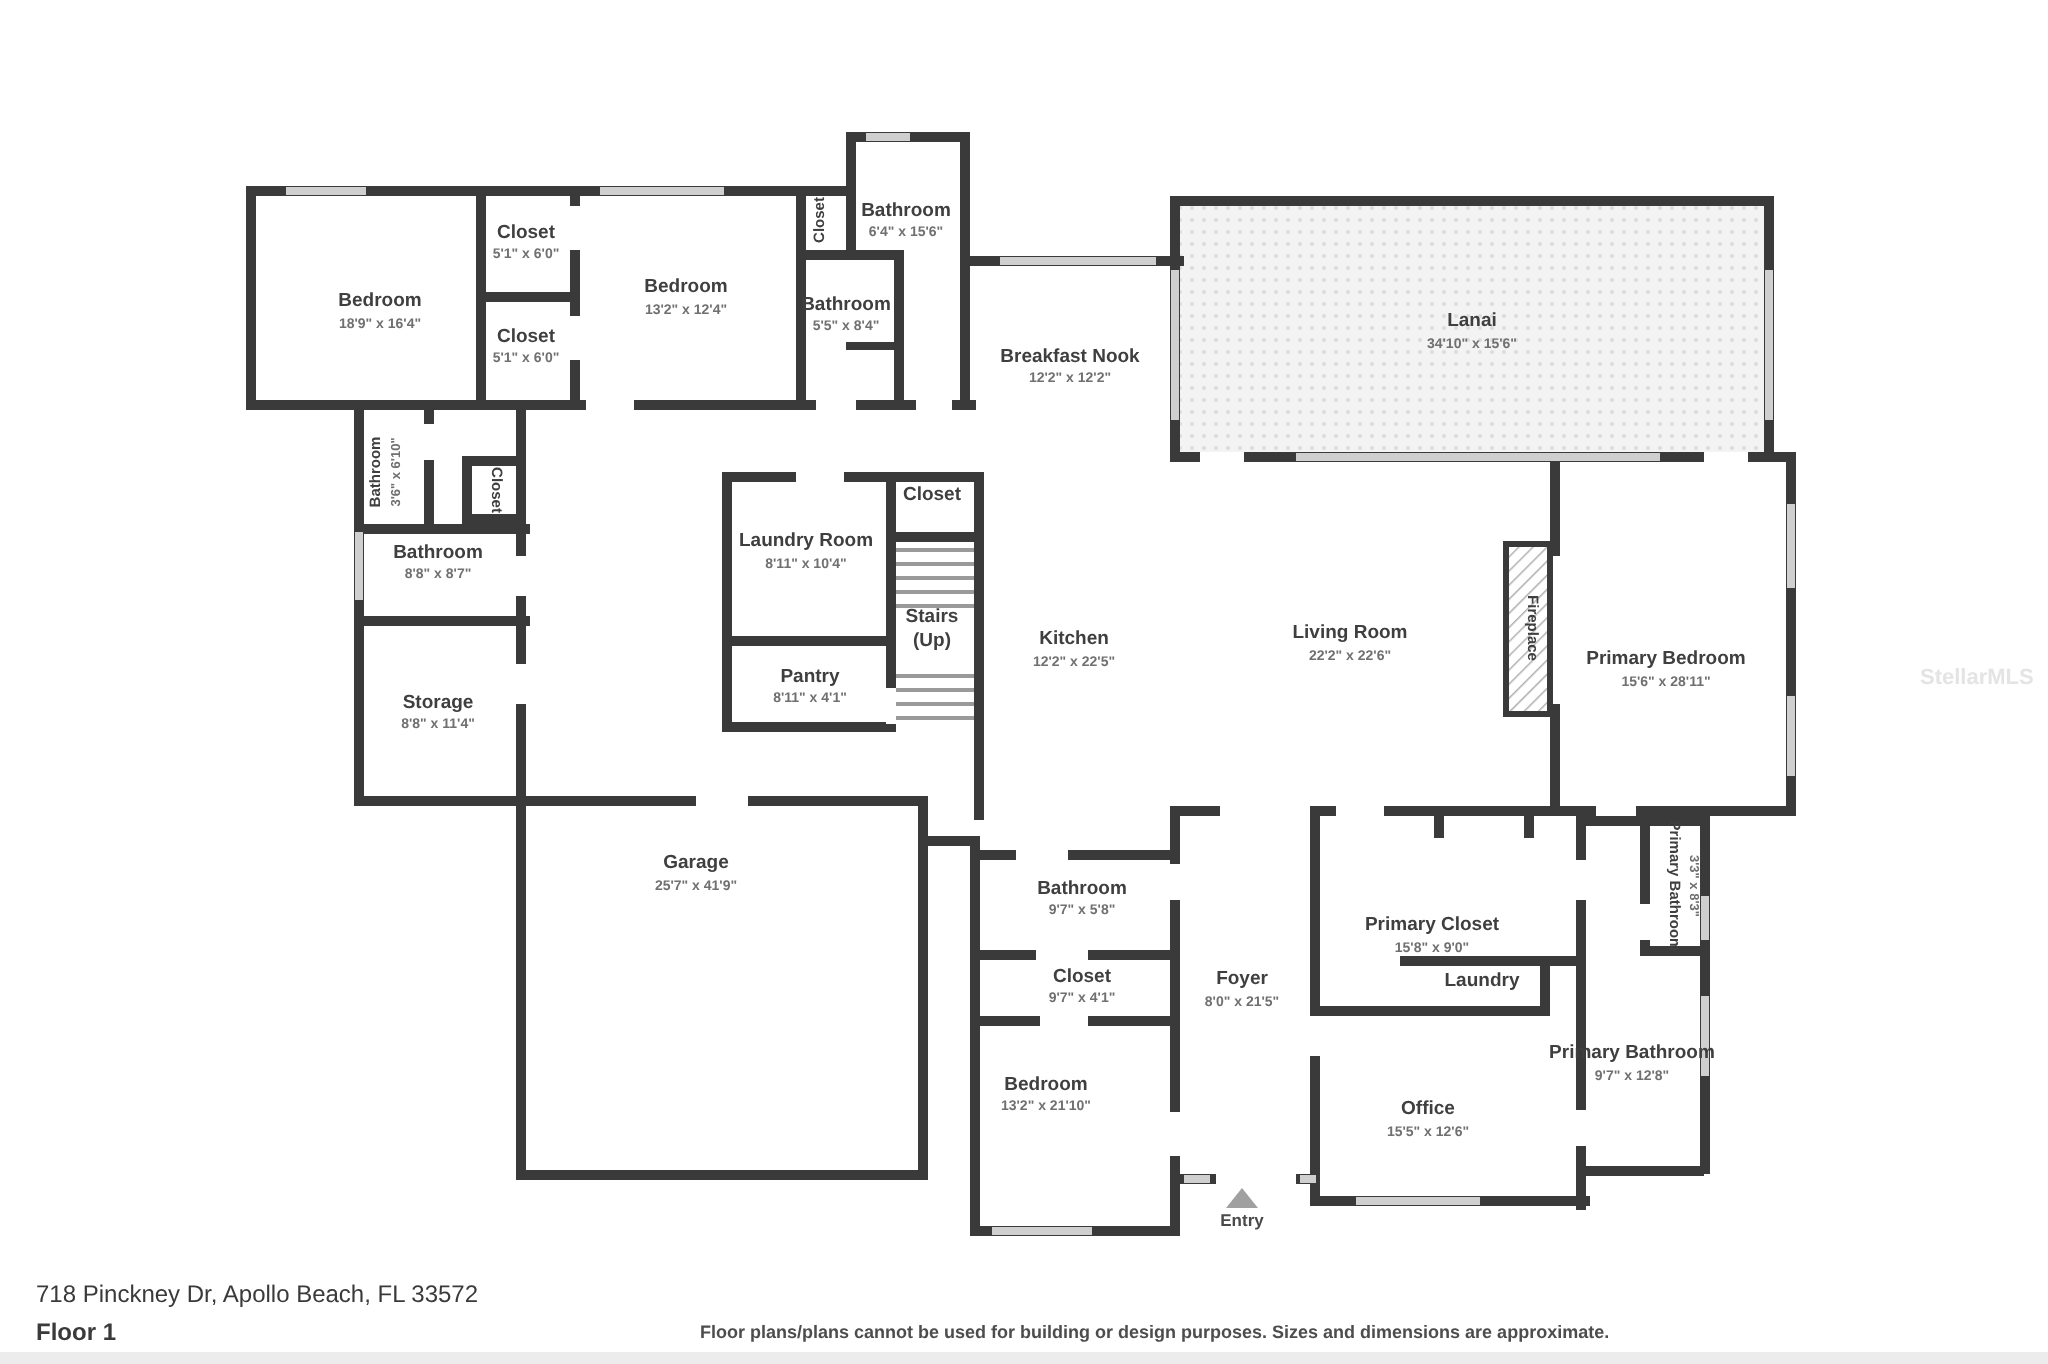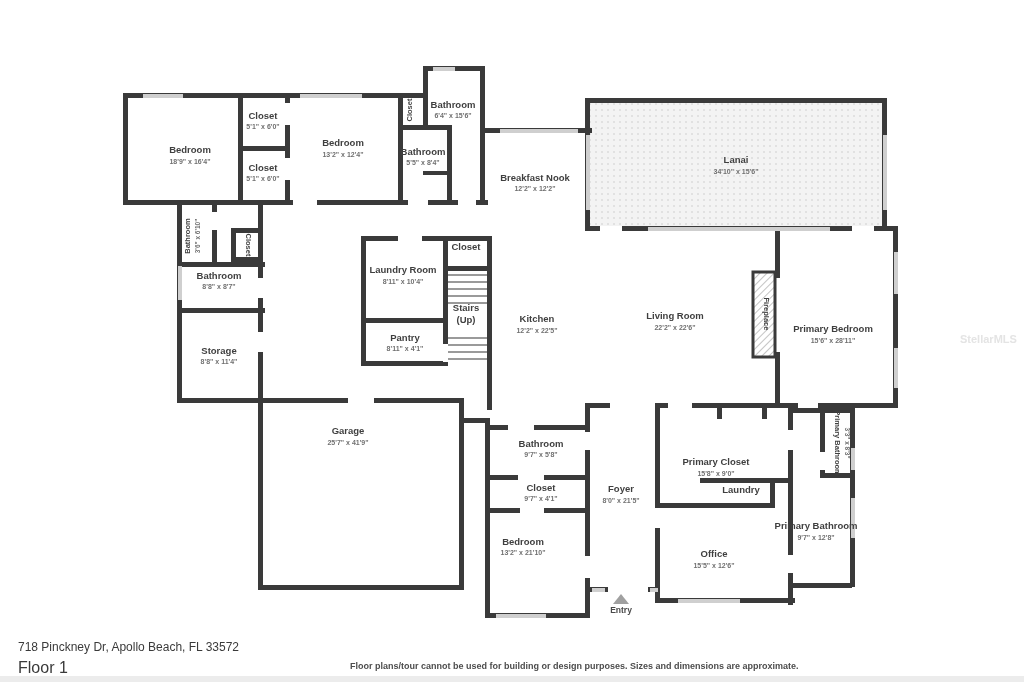--- a/index.html
+++ b/index.html
@@ -5,21 +5,21 @@
   html,body{margin:0;padding:0;background:#ffffff;}
   .page{position:relative;width:1024px;height:682px;background:#fff;overflow:hidden;
         font-family:"Liberation Sans",sans-serif;}
   svg{position:absolute;left:0;top:0;}
   .rn{font:700 9.5px "Liberation Sans",sans-serif;fill:#3f3f3f;text-anchor:middle;}
   .rd{font:600 7px "Liberation Sans",sans-serif;fill:#707070;text-anchor:middle;}
   .rv{font-size:7.5px;}
   .rdv{font-size:6.5px;}
   .entry-t{font:600 8.5px "Liberation Sans",sans-serif;fill:#4a4a4a;text-anchor:middle;}
   .footer-address{position:absolute;left:18px;top:640px;font-size:12px;font-weight:400;color:#3a3a3a;}
-  .footer-floor{position:absolute;left:18px;top:659px;font-size:16px;font-weight:400;color:#3a3a3a;}
+  .footer-floor{position:absolute;left:18px;top:659px;font-size:12px;font-weight:700;color:#3a3a3a;}
   .footer-disclaimer{position:absolute;left:350px;top:661px;font-size:9px;font-weight:600;color:#4d4d4d;}
   .watermark{position:absolute;left:960px;top:333px;font-size:11px;font-weight:700;color:#e4e4e4;}
   .bottom-strip{position:absolute;left:0;top:676px;width:1024px;height:6px;background:#ececec;}
 </style>
 </head>
 <body>
 
 <div class="page">
 
 <svg width="1024" height="682" viewBox="0 0 1024 682">
@@ -267,16 +267,16 @@
     <text class="rn" x="816" y="529">Primary Bathroom</text>
     <text class="rd" x="816" y="540">9'7" x 12'8"</text>
 
     <text class="entry-t" x="621" y="613">Entry</text>
   </g>
 </svg>
 
 <div class="watermark">StellarMLS</div>
 <div class="footer-address">718 Pinckney Dr, Apollo Beach, FL 33572</div>
 <div class="footer-floor">Floor 1</div>
-<div class="footer-disclaimer">Floor plans/tour cannot be used for building or design purposes. Sizes and dimensions are approximate.</div>
+<div class="footer-disclaimer">Floor plans/plans cannot be used for building or design purposes. Sizes and dimensions are approximate.</div>
 <div class="bottom-strip"></div>
 
 </div>
 
 </body></html>

